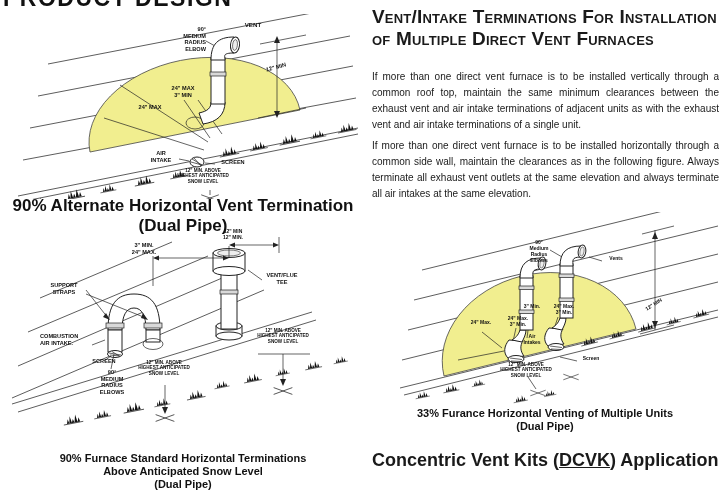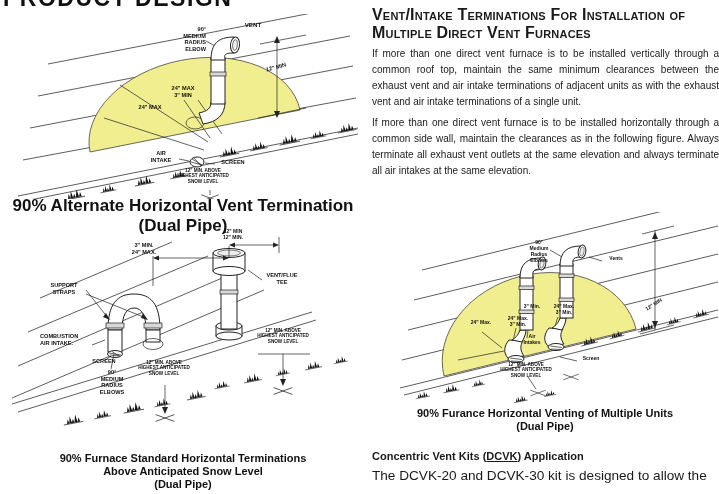--- a/index.html
+++ b/index.html
@@ -10,25 +10,25 @@
   .fig svg{position:absolute;left:0;top:0;display:block}
   .lbl{position:absolute;font-weight:700;white-space:pre-line;text-align:center;
        line-height:1.18;color:#111}
   .s45{font-size:4.6px}.s5{font-size:5px}.s55{font-size:5.6px}.s6{font-size:6.2px}
   .la{text-align:left}.ra{text-align:right}
   .caption{position:absolute;font-weight:700;text-align:center;color:#111;
            white-space:pre-line;line-height:1.18}
   .pageheading{position:absolute;left:3px;top:-15px;font-size:23px;font-weight:700;
                letter-spacing:1.5px;color:#111}
   .col{position:absolute;left:372px;top:6px;width:347px}
-  .col h2{font-size:16px;font-variant:small-caps;font-weight:700;line-height:1.15;
-          letter-spacing:.2px;margin-bottom:3px}
+  .col h2{font-size:19px;font-variant:small-caps;font-weight:700;line-height:1.15;
+          letter-spacing:.2px;margin-bottom:19px}
   .col p{font-size:10px;line-height:16px;text-align:justify;margin-bottom:5px}
   .dcvk{position:absolute;left:372px;top:450px;width:347px}
-  .dcvk .h{font-size:11px;font-weight:700;margin-bottom:5px}
+  .dcvk .h{font-size:18px;font-weight:700;}
   .dcvk .h .u{text-decoration:underline}
   .dcvk .b{font-size:13.6px;line-height:17px}
   svg .ln{stroke:#333;stroke-width:.8;fill:none}
   svg .pipe{fill:#fff;stroke:#222;stroke-width:1}
   svg .band{fill:#d9d9d9;stroke:#222;stroke-width:.7}
   svg .thin{stroke:#222;stroke-width:.7;fill:none}
 </style>
 </head>
 <body>
 
@@ -238,19 +238,18 @@
   <div class="lbl s5" style="left:118px;top:92px;width:28px">3" Min.</div>
   <div class="lbl s5" style="left:146px;top:92px;width:36px">24" Max.
 3" Min.</div>
   <div class="lbl s5" style="left:116px;top:122px;width:32px">Air
 Intakes</div>
   <div class="lbl s45" style="left:88px;top:150px;width:76px">12" MIN. ABOVE
 HIGHEST ANTICIPATED
 SNOW LEVEL</div>
   <div class="lbl s5" style="left:176px;top:144px;width:30px">Screen</div>
 </div>
-<div class="caption" style="left:380px;top:407px;width:330px;font-size:11px">90% Furance Horizontal Venting of Multiple Units
+<div class="caption" style="left:380px;top:407px;width:330px;font-size:11px">33% Furance Horizontal Venting of Multiple Units
 (Dual Pipe)</div>
 
 <div class="dcvk">
   <div class="h"><span>Concentric Vent Kits (</span><span class="u">DCVK</span><span>) Application</span></div>
-  <div class="b">The DCVK-20 and DCVK-30 kit is designed to allow the</div>
 </div>
 
 </body></html>

